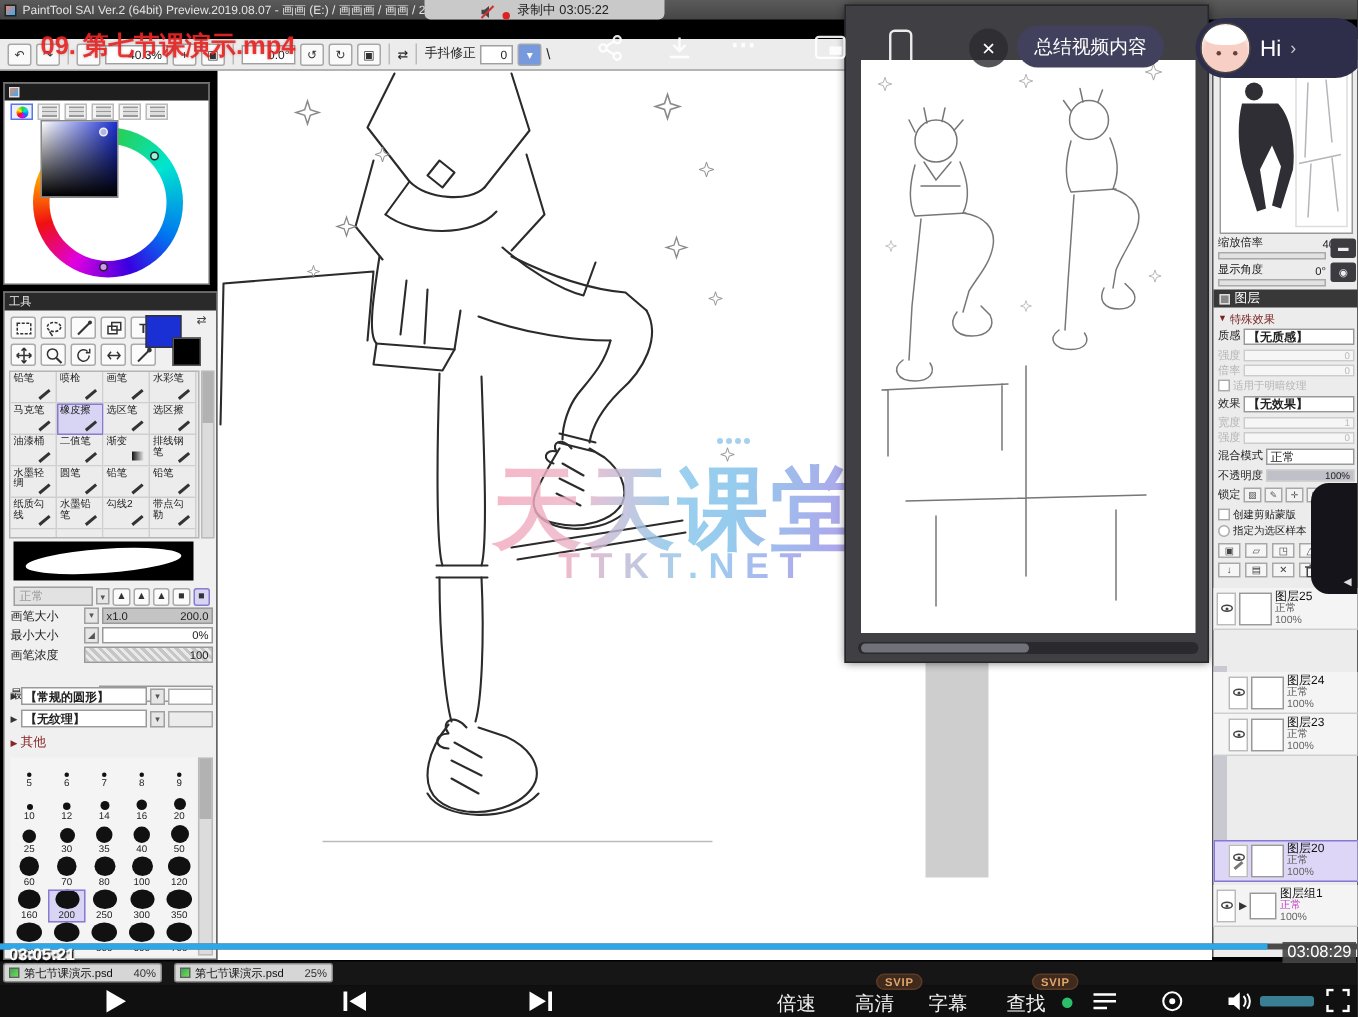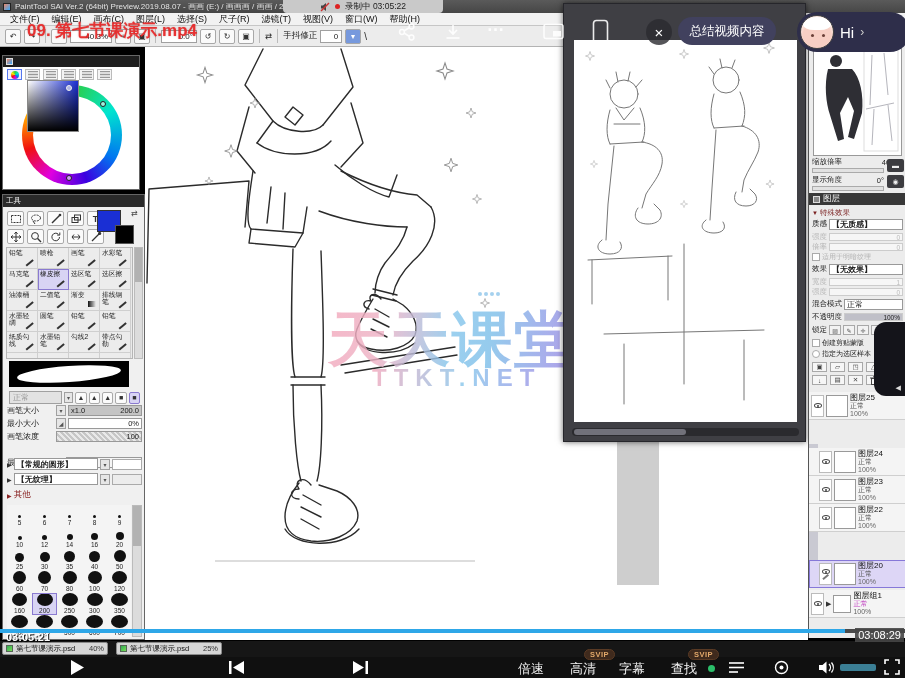--- a/index.html
+++ b/index.html
@@ -5,21 +5,21 @@
 *{margin:0;padding:0;box-sizing:border-box}
 html,body{width:905px;height:678px;background:#000;font-family:"Liberation Sans",sans-serif;overflow:hidden}
 #stage{position:relative;width:905px;height:678px;background:#000}
 .ab{position:absolute}
 .fx{display:flex;align-items:center}
 .nw{white-space:nowrap;overflow:hidden}
 
 #titlebar{left:0;top:0;width:905px;height:13px;background:linear-gradient(#5a5a5a,#464646);color:#e3e3e3;font-size:8px;display:flex;align-items:center;gap:4px;padding-left:3px;z-index:2}
 .appicon{width:8px;height:8px;background:linear-gradient(135deg,#e86,#3af);border:1px solid #222;display:inline-block}
 .winbtn{color:#bbb;font-size:7px;margin-left:14px}
-#recpill{left:283px;top:0;width:160px;height:13px;background:#c9c9c9;border-radius:0 0 4px 4px;display:flex;align-items:center;justify-content:center;gap:5px;color:#222;font-size:8.5px;z-index:3}
+#recpill{left:283px;top:0;width:160px;height:13px;background:#c9c9c9;border-radius:0 0 4px 4px;display:flex;align-items:flex-end;justify-content:center;gap:5px;color:#222;font-size:8.5px;z-index:3}
 .reddot{width:5px;height:5px;border-radius:50%;background:#d22;display:inline-block}
 #menubar{left:0;top:13px;width:905px;height:13px;background:#f2f2f2;border-bottom:1px solid #c6c6c6;display:flex;align-items:center;padding-left:4px;z-index:2}
 .menu{font-size:9px;color:#111;padding:0 6px;line-height:12px;white-space:nowrap}
 #saitoolbar{left:0;top:26px;width:905px;height:21px;background:#ececec;border-bottom:1px solid #b3b3b3;display:flex;align-items:center;gap:3px;padding-left:5px;z-index:2;font-size:8.5px;color:#222}
 .tbtn{width:16px;height:15px;background:#fafafa;border:1px solid #a8a8a8;border-radius:2px;font-size:8px;display:flex;align-items:center;justify-content:center;color:#333}
 .tfld{height:13px;background:#fff;border:1px solid #a0a0a0;font-size:8px;display:flex;align-items:center;justify-content:flex-end;padding:0 3px;color:#222}
 .tsep{width:1px;height:14px;background:#bbb;margin:0 2px}
 
 #canvasarea{left:145px;top:47px;width:663px;height:593px;background:#fff;z-index:1;overflow:hidden}
 #wm1{left:328px;top:300px;width:260px;font-size:60px;font-weight:bold;letter-spacing:2px;background:linear-gradient(100deg,#f3a8bc 0%,#eeb3c6 22%,#86c6ec 48%,#7fc0ea 62%,#9d92e6 90%);-webkit-background-clip:text;background-clip:text;color:transparent;opacity:.82;z-index:2;white-space:nowrap}
@@ -199,32 +199,20 @@
   </div>
   <div class="ab" id="recpill">
     <svg width="10" height="10">
         <path d="M1,3.5 h2 l3,-2.5 v8 l-3,-2.5 h-2 z" fill="#444"></path>
         <line x1="1" y1="9" x2="9" y2="1" stroke="#d03030" stroke-width="1.4"></line>
       </svg>
     <i class="reddot"></i>
     <span>录制中 03:05:22</span>
   </div>
 
-  <div class="ab" id="menubar">
-    <span class="menu">文件(F)</span>
-    <span class="menu">编辑(E)</span>
-    <span class="menu">画布(C)</span>
-    <span class="menu">图层(L)</span>
-    <span class="menu">选择(S)</span>
-    <span class="menu">尺子(R)</span>
-    <span class="menu">滤镜(T)</span>
-    <span class="menu">视图(V)</span>
-    <span class="menu">窗口(W)</span>
-    <span class="menu">帮助(H)</span>
-  </div>
 
   <div class="ab" id="saitoolbar">
     <span class="tbtn">↶</span>
     <span class="tbtn">↷</span>
     <span class="tsep"></span>
     <span class="tbtn">−</span>
     <span class="tfld" style="width:42px">40.3%</span>
     <span class="tbtn">+</span>
     <span class="tbtn">▣</span>
     <span class="tsep"></span>
@@ -802,33 +790,20 @@
     </div>
     <div class="lrow child" style="top:436px">
       <span class="leye">
           <span class="eyeg">
             <i></i>
           </span>
         </span>
       <span class="lth"></span>
       <span class="linfo">
           <span class="lnm">图层23</span>
-          <span class="lmd">正常</span>
-          <span class="lop">100%</span>
-        </span>
-    </div>
-    <div class="lrow child" style="top:464px">
-      <span class="leye">
-          <span class="eyeg">
-            <i></i>
-          </span>
-        </span>
-      <span class="lth"></span>
-      <span class="linfo">
-          <span class="lnm">图层22</span>
           <span class="lmd">正常</span>
           <span class="lop">100%</span>
         </span>
     </div>
     <div class="lrow child sel" style="top:520px">
       <span class="leye">
           <span class="eyeg">
             <i></i>
           </span>
           <i class="peng"></i>

